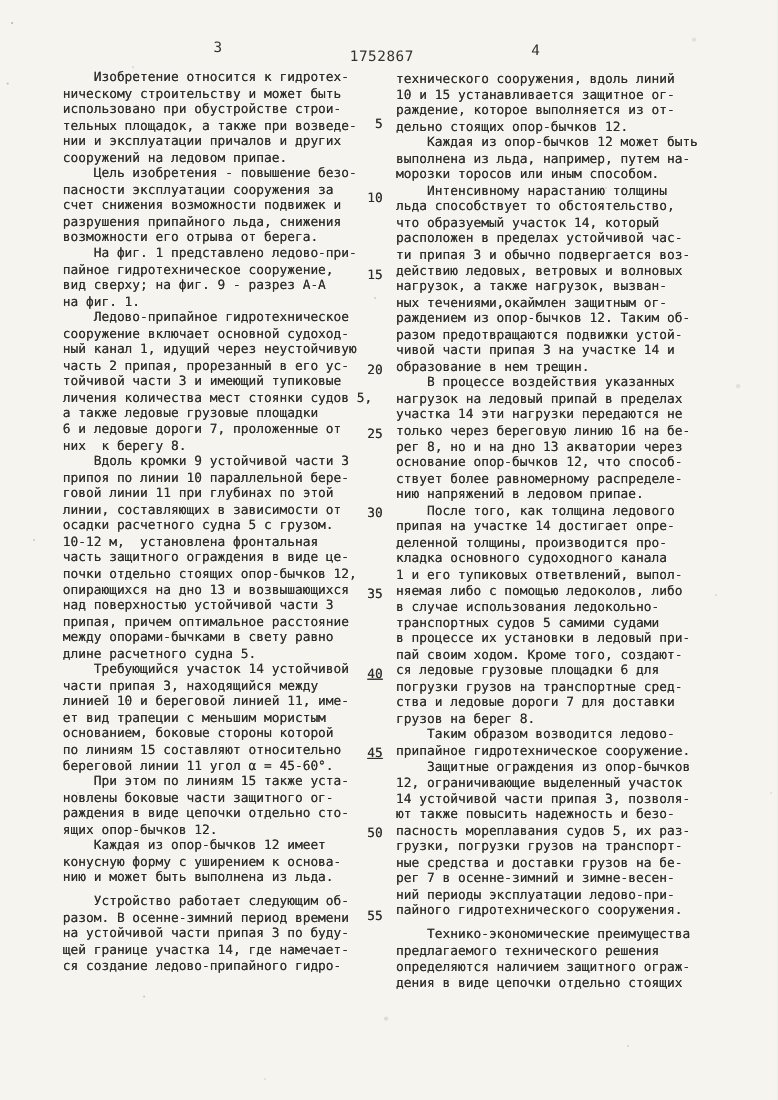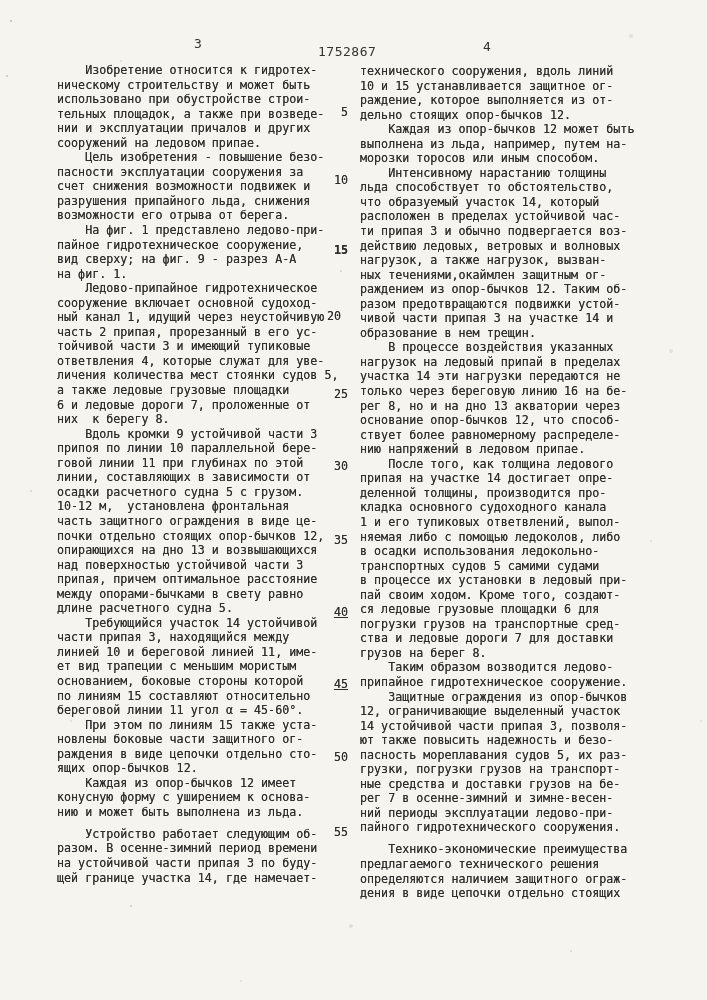--- a/index.html
+++ b/index.html
@@ -96,21 +96,20 @@
       <div class="text-line">возможности его отрыва от берега.</div>
       <div class="text-line">    На фиг. 1 представлено ледово-при-</div>
       <div class="text-line">пайное гидротехническое сооружение,</div>
       <div class="text-line">вид сверху; на фиг. 9 - разрез А-А</div>
       <div class="text-line">на фиг. 1.</div>
       <div class="text-line">    Ледово-припайное гидротехническое</div>
       <div class="text-line">сооружение включает основной судоход-</div>
       <div class="text-line">ный канал 1, идущий через неустойчивую</div>
       <div class="text-line">часть 2 припая, прорезанный в его ус-</div>
       <div class="text-line">тойчивой части 3 и имеющий тупиковые</div>
-      <div class="text-line">ответвления 4, которые служат для уве-</div>
       <div class="text-line">личения количества мест стоянки судов 5,</div>
       <div class="text-line">а также ледовые грузовые площадки</div>
       <div class="text-line">6 и ледовые дороги 7, проложенные от</div>
       <div class="text-line">них  к берегу 8.</div>
       <div class="text-line">    Вдоль кромки 9 устойчивой части 3</div>
       <div class="text-line">припоя по линии 10 параллельной бере-</div>
       <div class="text-line">говой линии 11 при глубинах по этой</div>
       <div class="text-line">линии, составляющих в зависимости от</div>
       <div class="text-line">осадки расчетного судна 5 с грузом.</div>
       <div class="text-line">10-12 м,  установлена фронтальная</div>
@@ -133,27 +132,28 @@
       <div class="text-line">раждения в виде цепочки отдельно сто-</div>
       <div class="text-line">ящих опор-бычков 12.</div>
       <div class="text-line">    Каждая из опор-бычков 12 имеет</div>
       <div class="text-line">конусную форму с уширением к основа-</div>
       <div class="text-line">нию и может быть выполнена из льда.</div>
       <div class="text-line"></div>
       <div class="text-line">    Устройство работает следующим об-</div>
       <div class="text-line">разом. В осенне-зимний период времени</div>
       <div class="text-line">на устойчивой части припая 3 по буду-</div>
       <div class="text-line">щей границе участка 14, где намечает-</div>
+      <div class="text-line">ся создание ледово-припайного гидро-</div>
     </div>
 
   <div class="gutter">
       <div class="gutter-num" style="top: 105px;">5</div>
       <div class="gutter-num" style="top: 173px;">10</div>
-      <div class="gutter-num" style="top: 243px; font-weight: bold;">15</div>
-      <div class="gutter-num" style="top: 309px; text-align: center;">20</div>
+      <div class="gutter-num" style="top: 243px;">15</div>
+      <div class="gutter-num" style="top: 329px;">20</div>
       <div class="gutter-num" style="top: 387px;">25</div>
       <div class="gutter-num" style="top: 459px;">30</div>
       <div class="gutter-num" style="top: 533px;">35</div>
       <div class="gutter-num" style="top: 605px; text-decoration: underline;">40</div>
       <div class="gutter-num" style="top: 677px; text-decoration: underline;">45</div>
       <div class="gutter-num" style="top: 750px;">50</div>
       <div class="gutter-num" style="top: 825px;">55</div>
     </div>
 
   <div class="column" id="col-right">
@@ -183,21 +183,21 @@
       <div class="text-line">рег 8, но и на дно 13 акватории через</div>
       <div class="text-line">основание опор-бычков 12, что способ-</div>
       <div class="text-line">ствует более равномерному распределе-</div>
       <div class="text-line">нию напряжений в ледовом припае.</div>
       <div class="text-line">    После того, как толщина ледового</div>
       <div class="text-line">припая на участке 14 достигает опре-</div>
       <div class="text-line">деленной толщины, производится про-</div>
       <div class="text-line">кладка основного судоходного канала</div>
       <div class="text-line">1 и его тупиковых ответвлений, выпол-</div>
       <div class="text-line">няемая либо с помощью ледоколов, либо</div>
-      <div class="text-line">в осадки использования ледокольно-</div>
+      <div class="text-line">в случае использования ледокольно-</div>
       <div class="text-line">транспортных судов 5 самими судами</div>
       <div class="text-line">в процессе их установки в ледовый при-</div>
       <div class="text-line">пай своим ходом. Кроме того, создают-</div>
       <div class="text-line">ся ледовые грузовые площадки 6 для</div>
       <div class="text-line">погрузки грузов на транспортные сред-</div>
       <div class="text-line">ства и ледовые дороги 7 для доставки</div>
       <div class="text-line">грузов на берег 8.</div>
       <div class="text-line">    Таким образом возводится ледово-</div>
       <div class="text-line">припайное гидротехническое сооружение.</div>
       <div class="text-line">    Защитные ограждения из опор-бычков</div>

